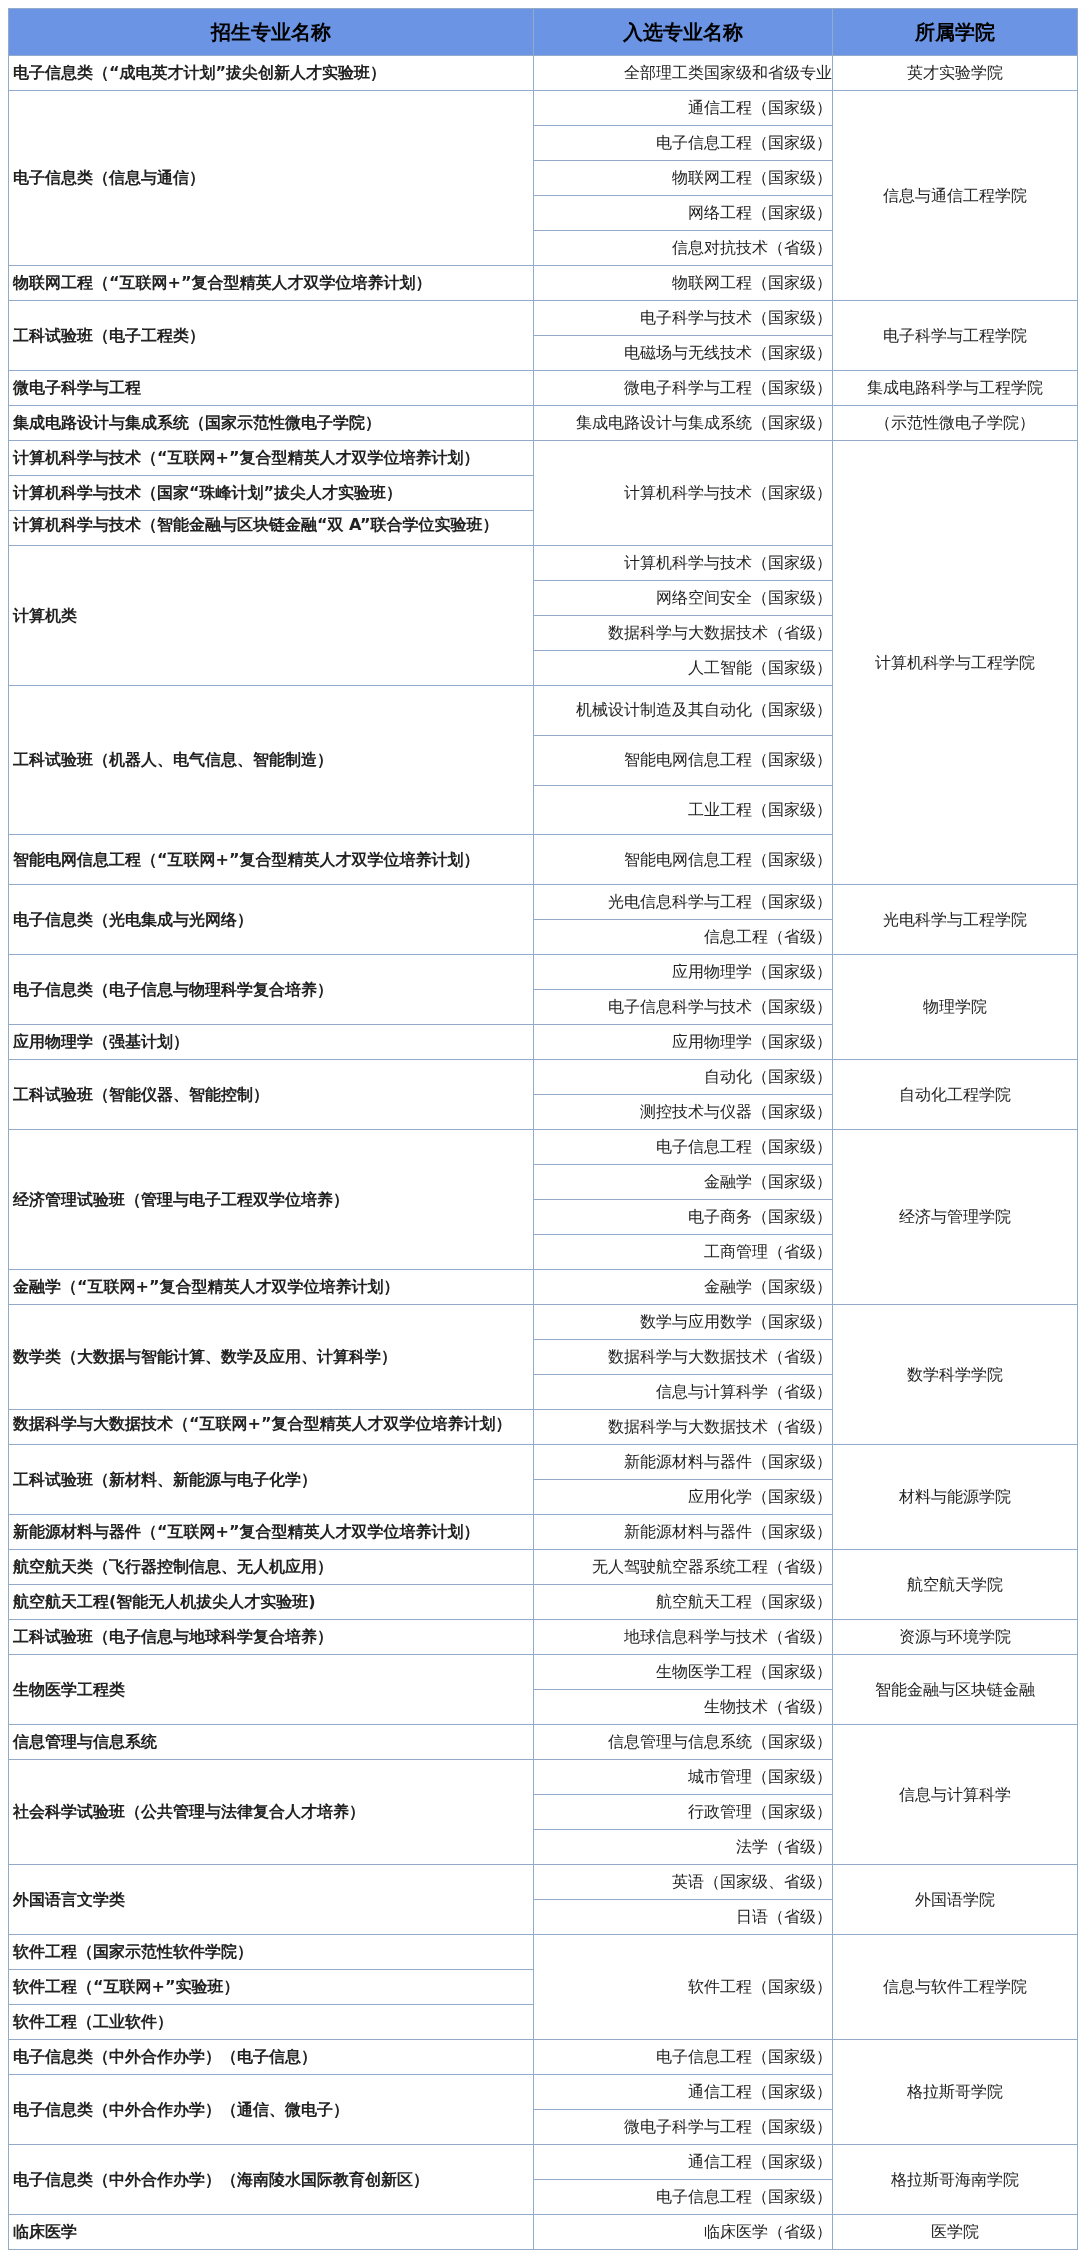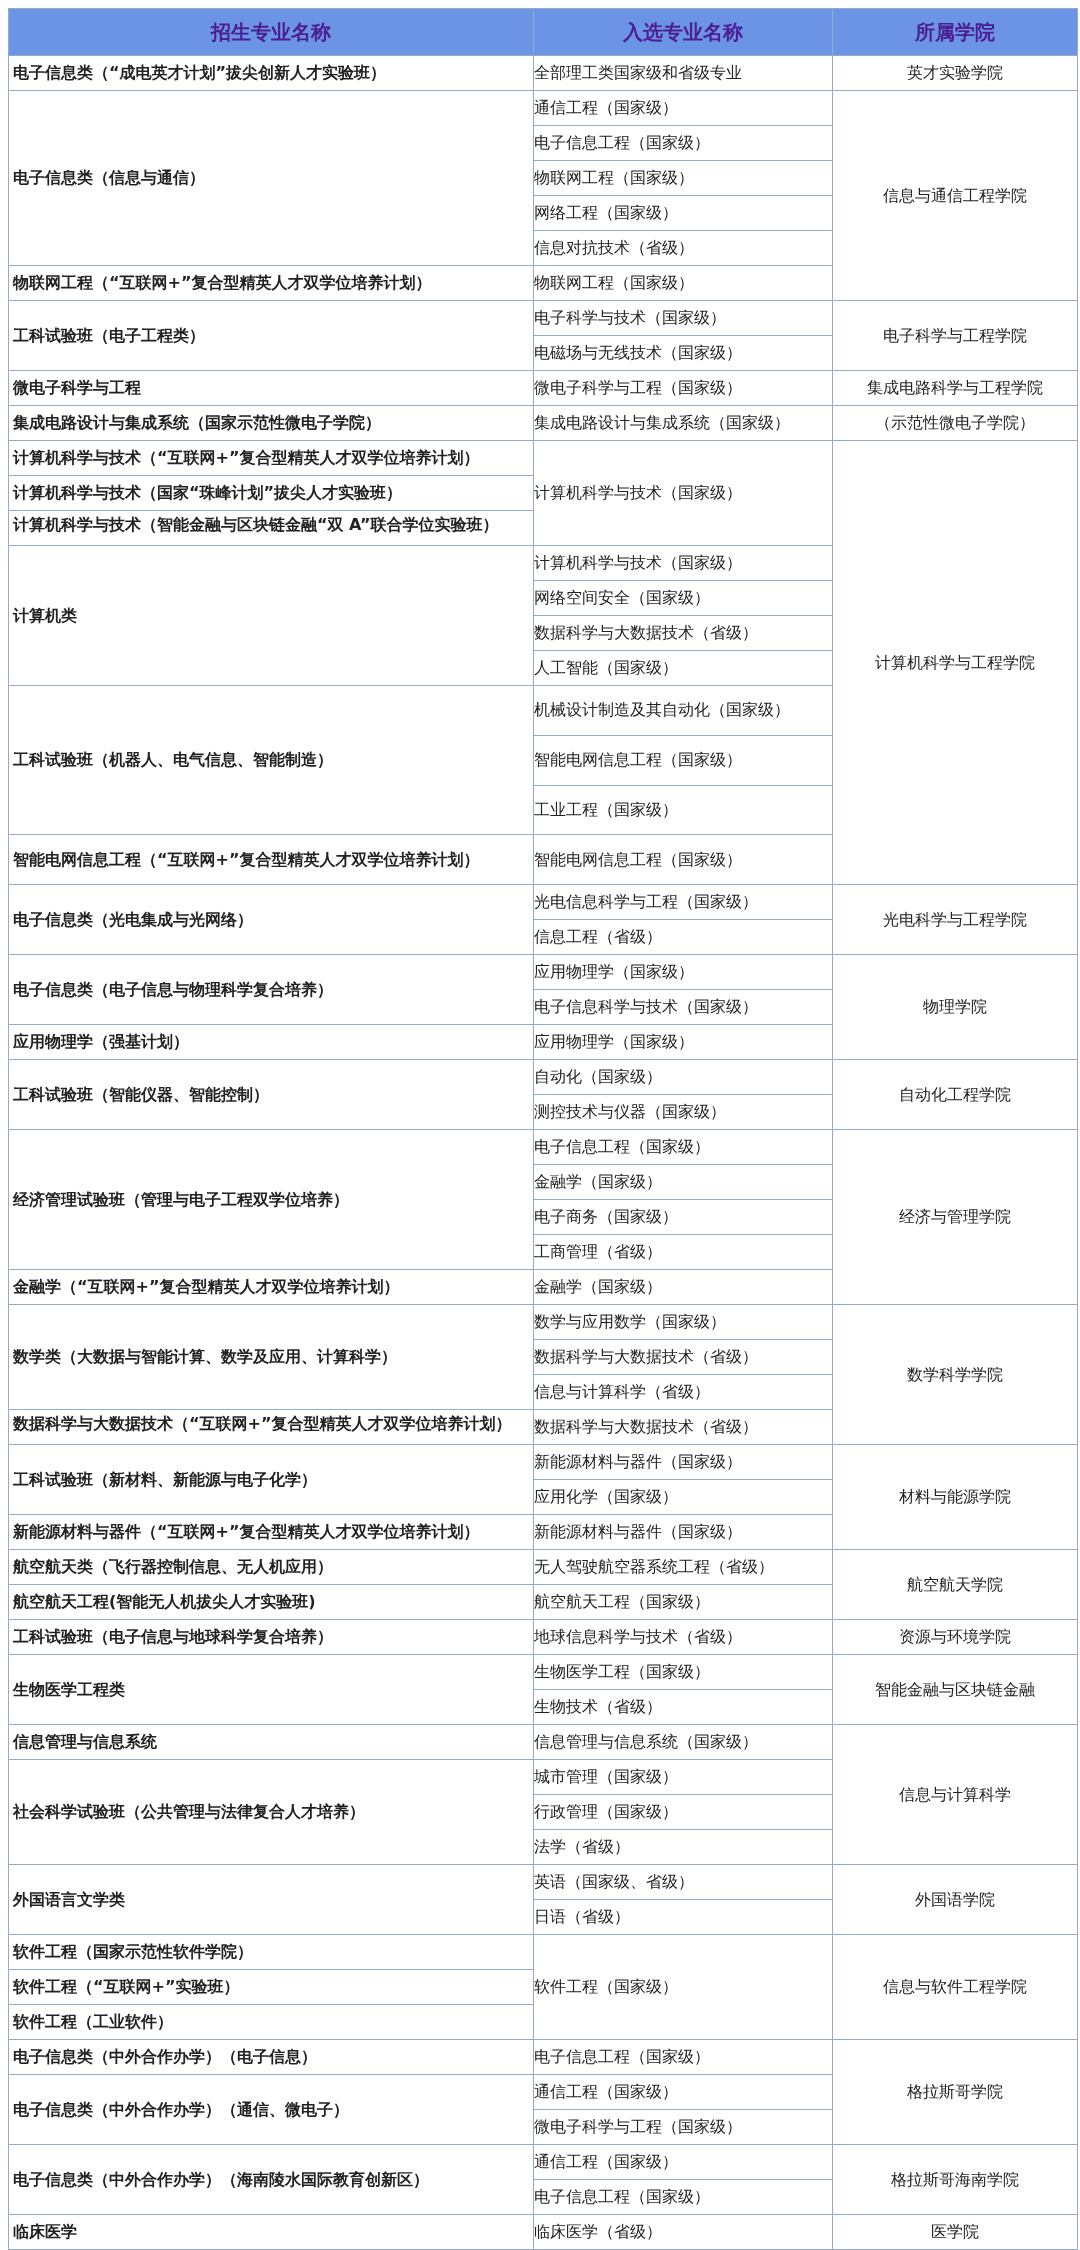--- a/index.html
+++ b/index.html
@@ -1,23 +1,23 @@
 <!DOCTYPE html>
 <html><head>
 <meta charset="utf-8">
 <style>
   html, body { margin: 0; padding: 0; background: #ffffff; }
   body { width: 1080px; height: 2250px; position: relative; overflow: hidden;
          font-family: "DejaVu Sans", "Liberation Sans", sans-serif; color: #222; }
   .tbl { position: absolute; left: 8px; top: 8px; width: 1069px; border-collapse: collapse; table-layout: fixed; }
   .tbl th, .tbl td { border: 1.5px solid #93abcb; padding: 0 0 0 4px; overflow: hidden; }
-  .tbl th { background: #6b94e4; color: #4c1d95; font-size: 20px; font-weight: bold; height: 46px; text-align: center; padding: 0; }
+  .tbl th { background: #6b94e4; color: #000000; font-size: 20px; font-weight: bold; height: 46px; text-align: center; padding: 0; }
   .tbl td { font-size: 16px; height: 34px; line-height: 22px; }
   .tbl td.c1 { text-align: left; font-weight: bold; }
-  .tbl td.c2 { text-align: left; padding: 0; }
+  .tbl td.c2 { text-align: right; padding: 0; }
   .tbl td.c3 { text-align: center; padding: 0; margin-left: 12px; }
   .clip { display: block; height: 34px; overflow: hidden; line-height: 22px; padding-top: 3px; box-sizing: border-box; word-break: break-all; }
 </style>
 </head>
 <body>
 
 <table class="tbl">
   <colgroup>
       <col style="width:525px">
       <col style="width:299px">

